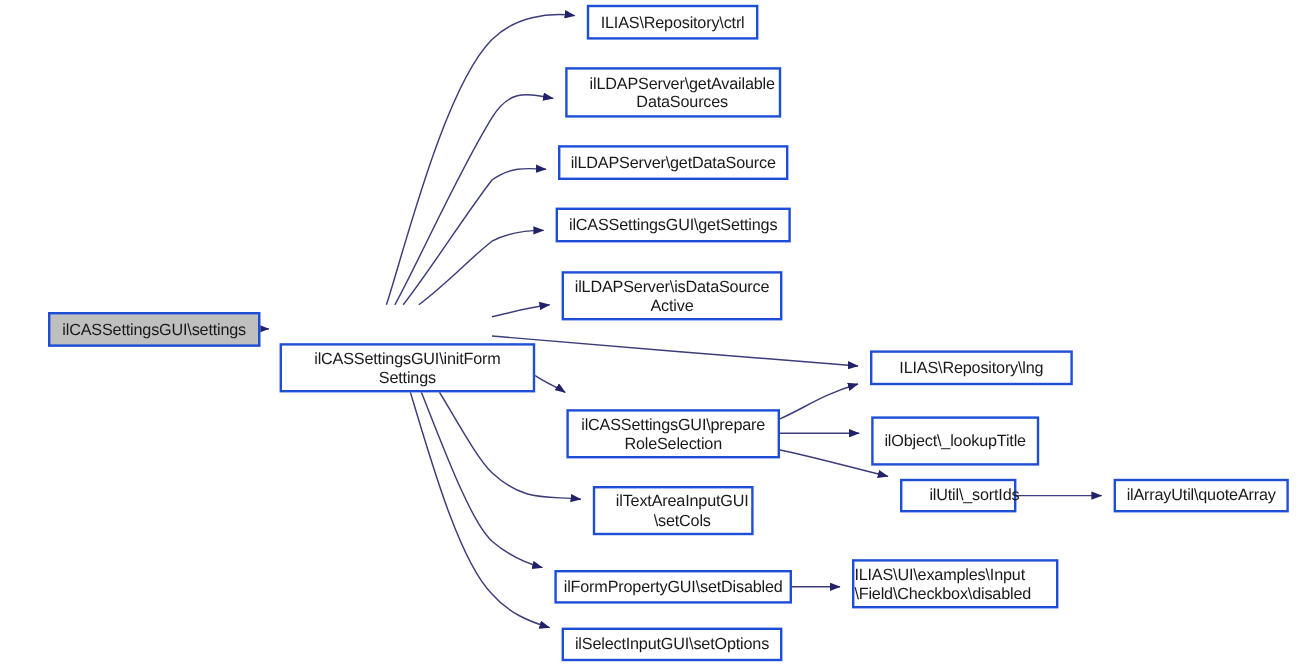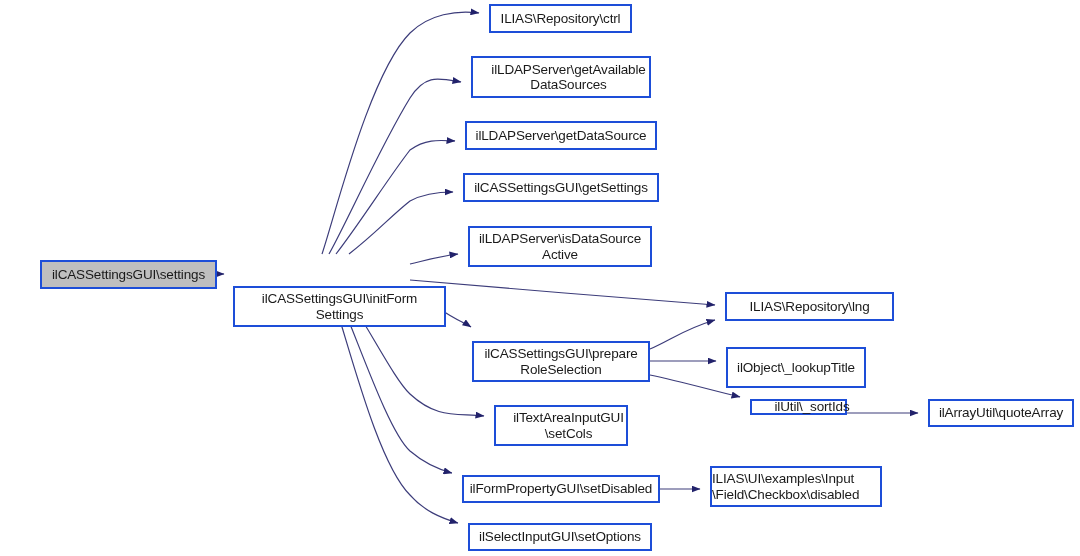--- a/index.html
+++ b/index.html
@@ -90,21 +90,21 @@
       <div class="node" style="left: 465px; top: 121px; width: 192px; height: 29px;">ilLDAPServer\getDataSource</div>
       <div class="node" style="left: 463px; top: 173px; width: 196px; height: 29px;">ilCASSettingsGUI\getSettings</div>
       <div class="node" style="left: 468px; top: 226px; width: 184px; height: 41px;">ilLDAPServer\isDataSource
 Active</div>
       <div class="node" style="left: 725px; top: 292px; width: 169px; height: 29px;">ILIAS\Repository\lng</div>
       <div class="node" style="left: 472px; top: 341px; width: 178px; height: 41px;">ilCASSettingsGUI\prepare
 RoleSelection</div>
       <div class="node" style="left: 726px; top: 347px; width: 140px; height: 41px;">ilObject\_lookupTitle</div>
       <div class="node" style="left: 494px; top: 405px; width: 134px; height: 41px; padding-left: 20px;">ilTextAreaInputGUI
 \setCols</div>
-      <div class="node" style="left: 750px; top: 399px; width: 97px; height: 16px; padding-left: 32px;">ilUtil\_sortIds</div>
+      <div class="node" style="left: 750px; top: 399px; width: 97px; height: 28px; padding-left: 32px;">ilUtil\_sortIds</div>
       <div class="node" style="left: 928px; top: 399px; width: 146px; height: 28px; text-align: right;">ilArrayUtil\quoteArray</div>
       <div class="node" style="left: 462px; top: 475px; width: 198px; height: 28px;">ilFormPropertyGUI\setDisabled</div>
       <div class="node leftalign" style="left: 710px; top: 466px; width: 172px; height: 41px;">ILIAS\UI\examples\Input
 \Field\Checkbox\disabled</div>
       <div class="node" style="left: 468px; top: 523px; width: 184px; height: 28px;">ilSelectInputGUI\setOptions</div>
     </div>
 
 </div>
 
 </body></html>

